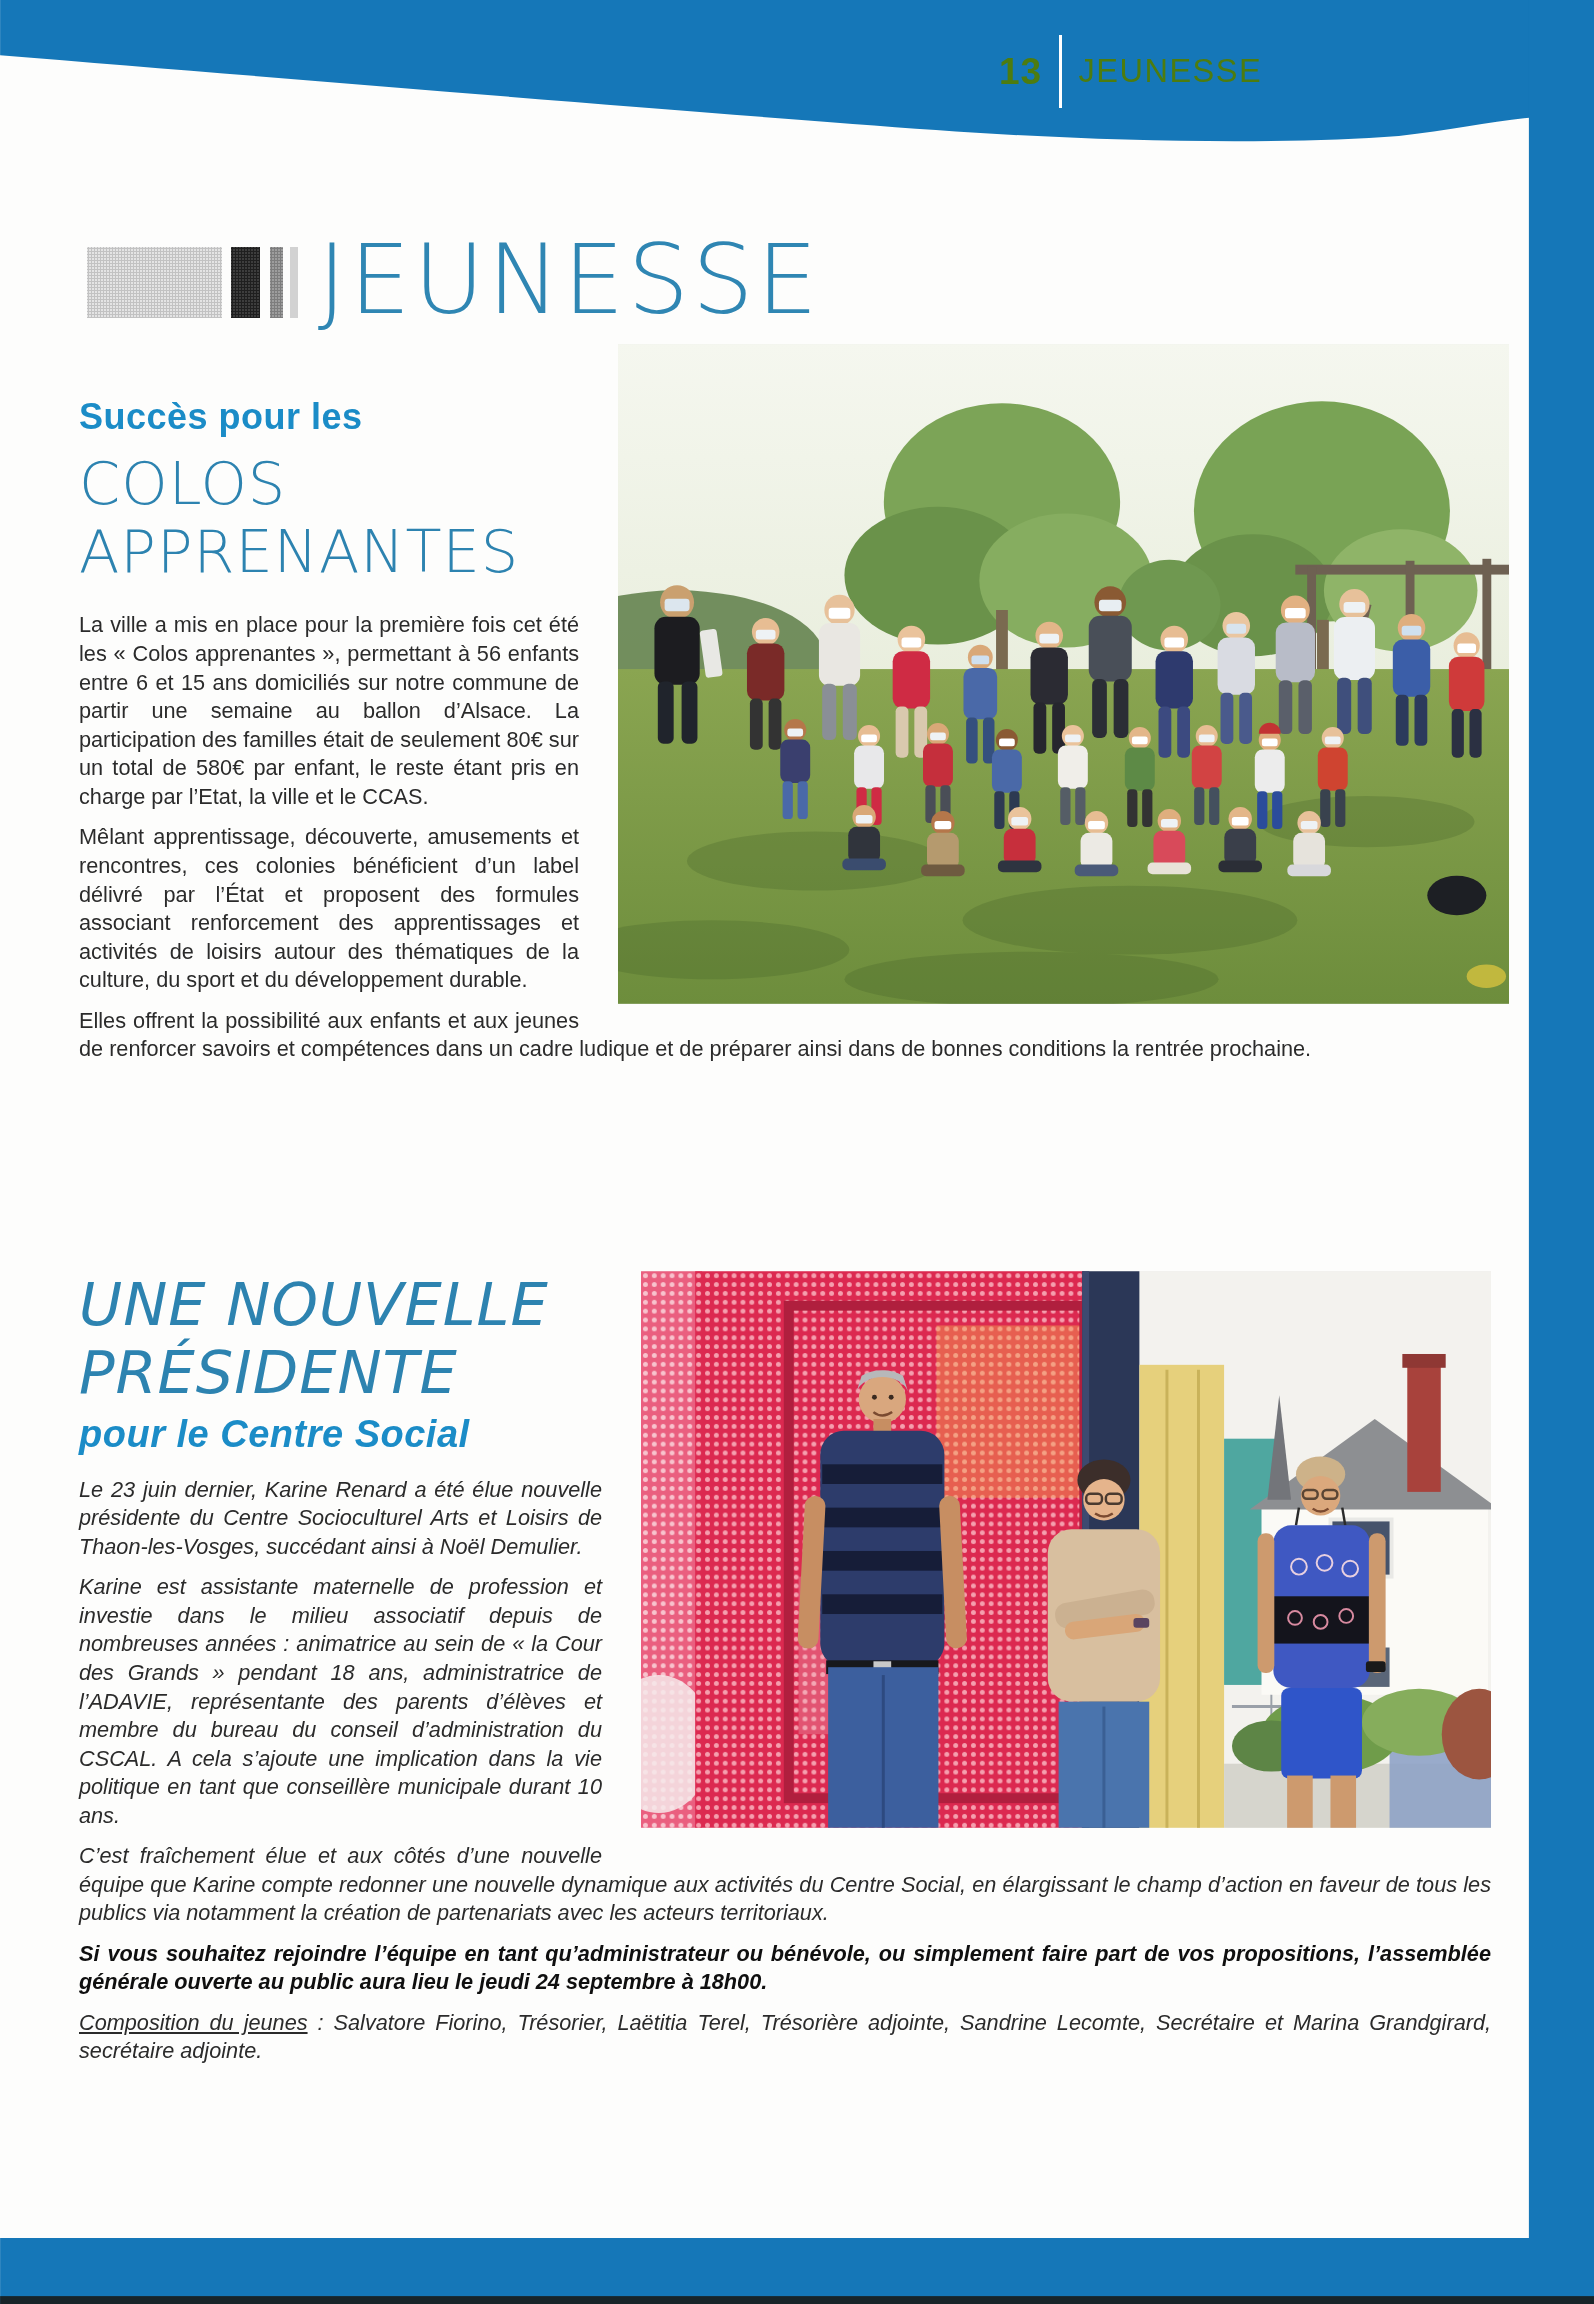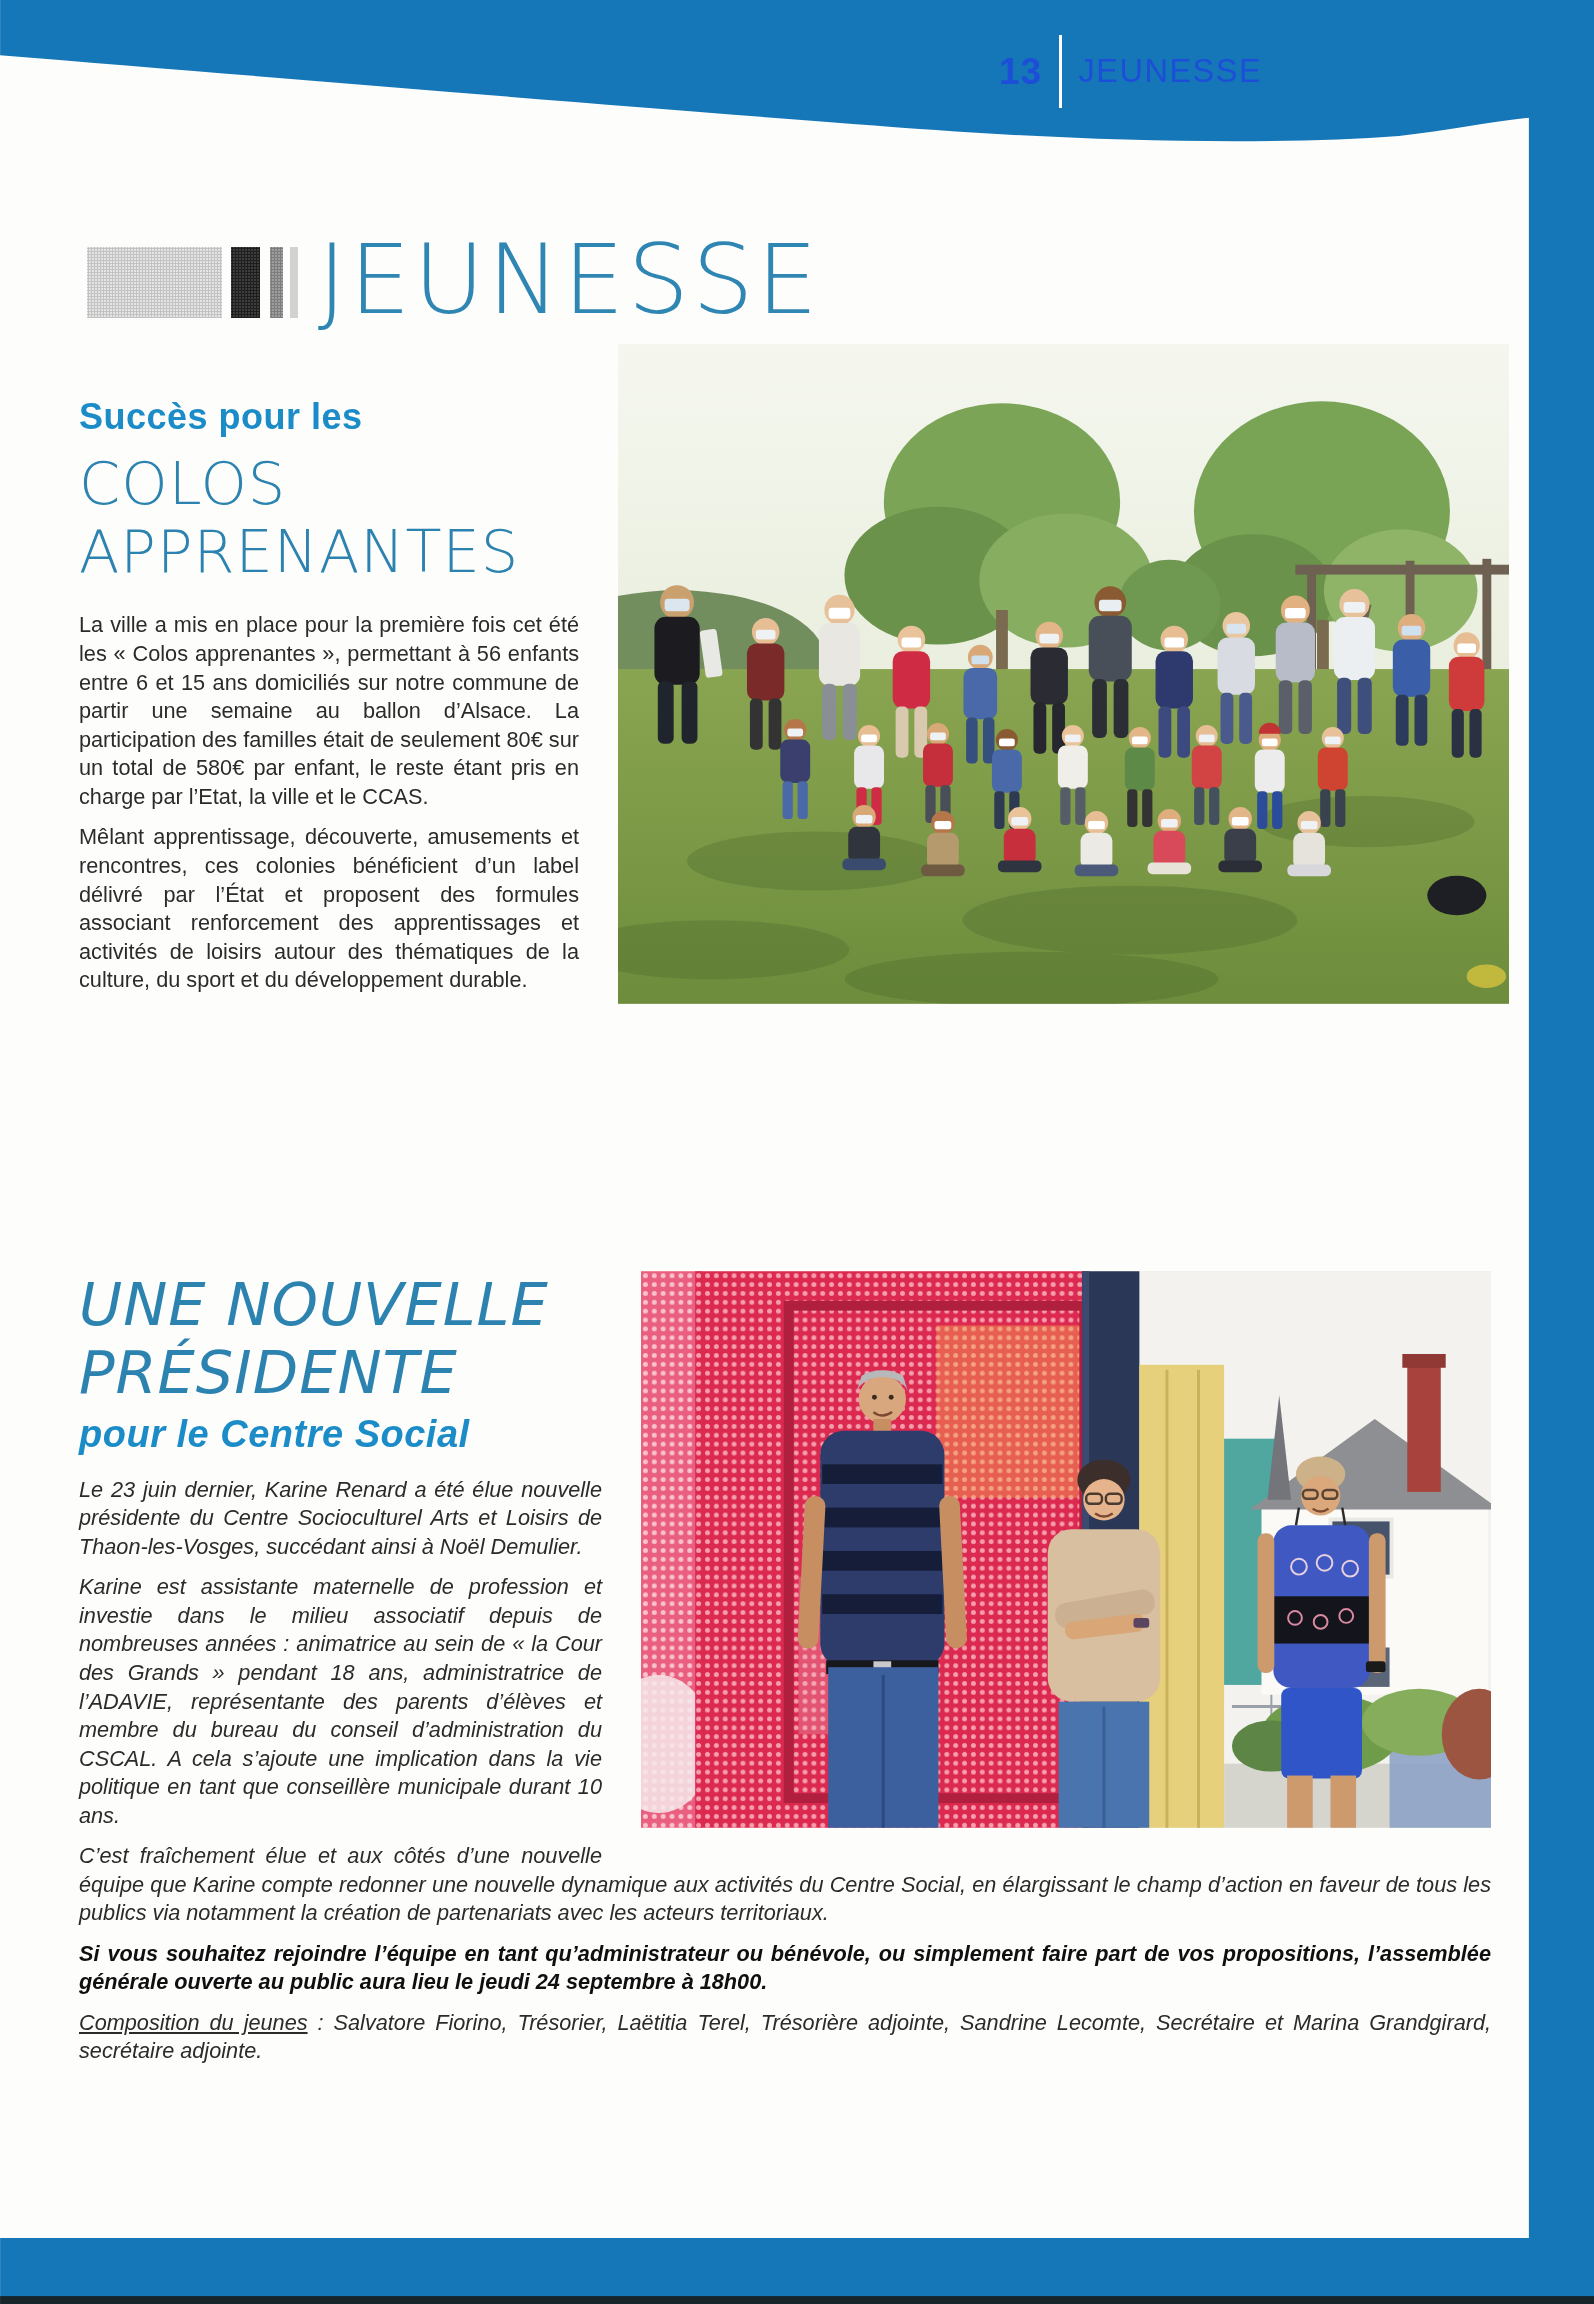--- a/index.html
+++ b/index.html
@@ -1,20 +1,20 @@
 <!DOCTYPE html>
 <html lang="fr"><head>
 <meta charset="utf-8">
 <style>
   html,body{margin:0;padding:0;background:#e8e8e8;}
   #page{position:relative;width:1595px;height:2304px;background:#fdfdfc;overflow:hidden;
         font-family:"Liberation Sans",sans-serif;margin:0 auto;}
   svg.bg{position:absolute;left:0;top:0;}
   
-  .pagehead{position:absolute;left:999px;top:35px;display:flex;align-items:center;gap:16.7px;color:#1d4ed8;}
+  .pagehead{position:absolute;left:999px;top:35px;display:flex;align-items:center;gap:16.7px;color:#4d7c0f;}
   .pg-num{font-size:37px;font-weight:bold;letter-spacing:1px;}
   .pg-div{width:3px;height:73px;background:#fff;}
   .pg-sec{font-size:32.5px;font-weight:400;letter-spacing:1.5px;}
   
   .masthead{position:absolute;left:87px;top:229px;display:flex;align-items:flex-end;height:95px;}
   .mh-block{width:135px;height:71px;margin-bottom:5.9px;background-color:#e4e4e4;
             background-image:radial-gradient(#c2c2c2 1px, transparent 1.2px);background-size:3px 3px;}
   .mh-bar{height:71px;margin-bottom:5.9px;}
   .mh-bar.dark{width:29.6px;margin-left:8.9px;background-color:#3d3d3d;
             background-image:radial-gradient(#1f1f1f 1px, transparent 1.2px);background-size:3px 3px;}
@@ -316,20 +316,21 @@
       </g>
     </svg>
 
     <h3 class="kicker">Succès pour les</h3>
     <h2 class="caps">
       <span>COLOS</span>
       <span>APPRENANTES</span>
     </h2>
     <p>La ville a mis en place pour la première fois cet été les « Colos apprenantes », permettant à 56 enfants entre 6 et 15 ans domiciliés sur notre commune de partir une semaine au ballon d’Alsace. La participation des familles était de seulement 80€ sur un total de 580€ par enfant, le reste étant pris en charge par l’Etat, la ville et le CCAS.</p>
     <p>Mêlant apprentissage, découverte, amusements et rencontres, ces colonies bénéficient d’un label délivré par l’État et proposent des formules associant renforcement des apprentissages et activités de loisirs autour des thématiques de la culture, du sport et du développement durable.</p>
+    <p>Elles offrent la possibilité aux enfants et aux jeunes de renforcer savoirs et compétences dans un cadre ludique et de préparer ainsi dans de bonnes conditions la rentrée prochaine.</p>
   </section>
 
   <section class="article a2">
 
     <svg class="photo p2" viewBox="0 0 863 565" role="img" aria-label="Trois personnes posant devant des panneaux métalliques perforés rouges du Centre Social, une maison blanche en arrière-plan">
       <defs>
         <pattern id="perf" width="9" height="9" patternUnits="userSpaceOnUse">
           <rect width="9" height="9" fill="#dc2950"></rect>
             <circle cx="4.5" cy="4.5" r="2.5" fill="#f59fae"></circle>
         </pattern>

